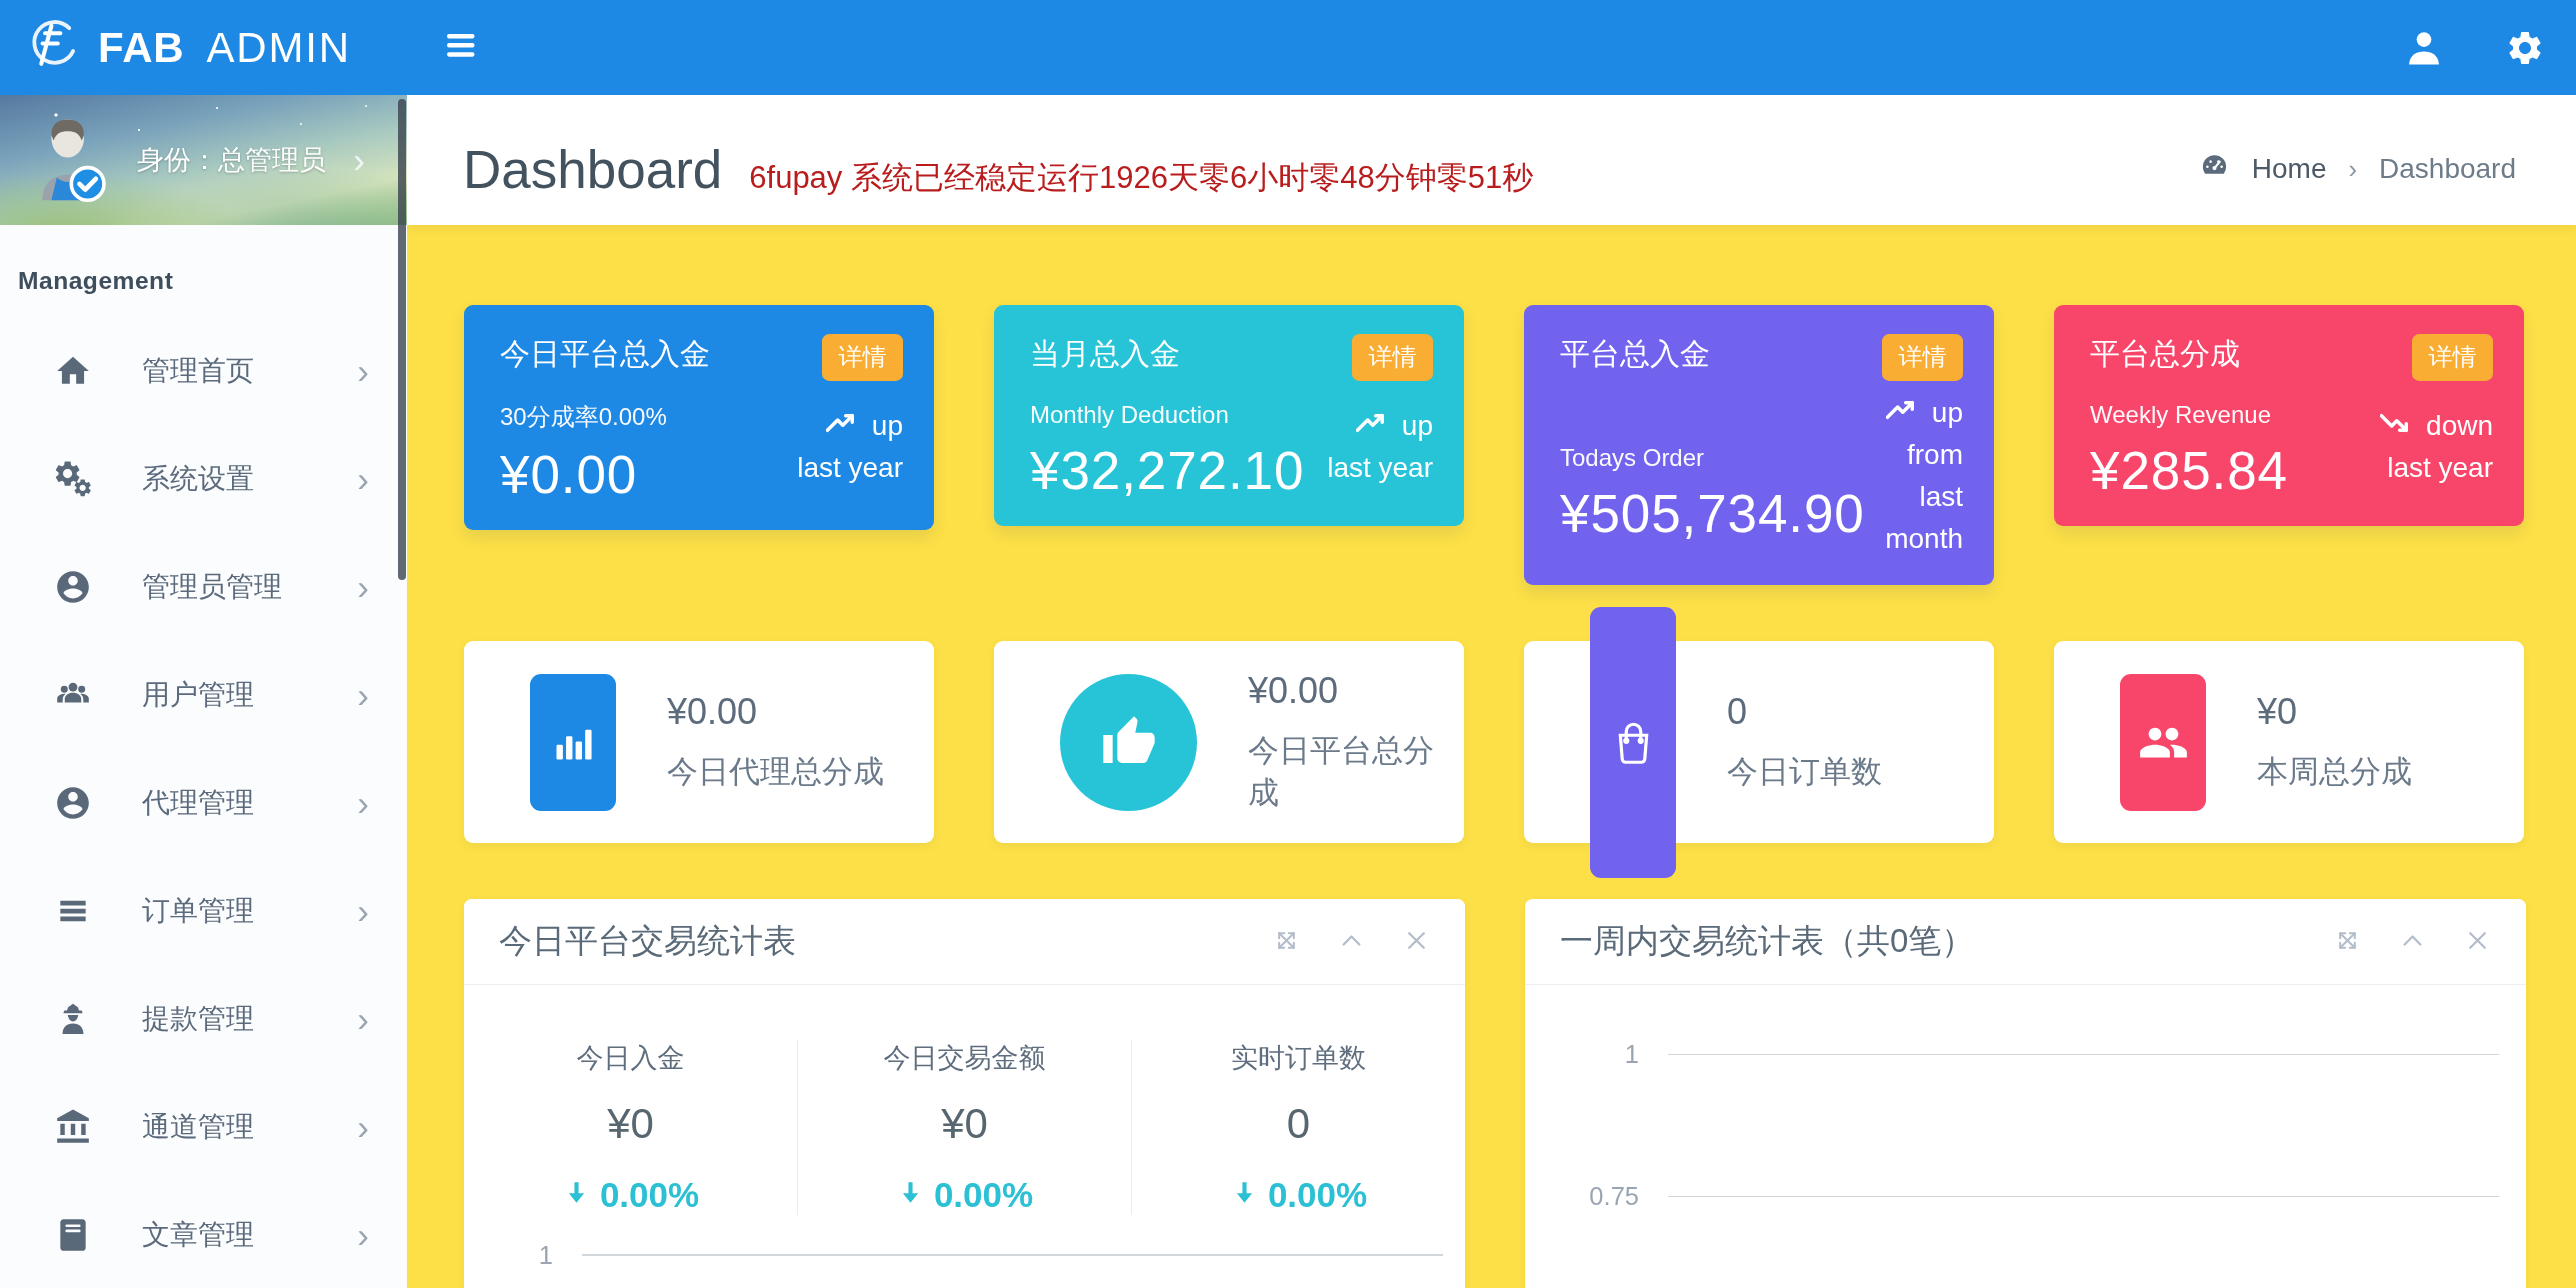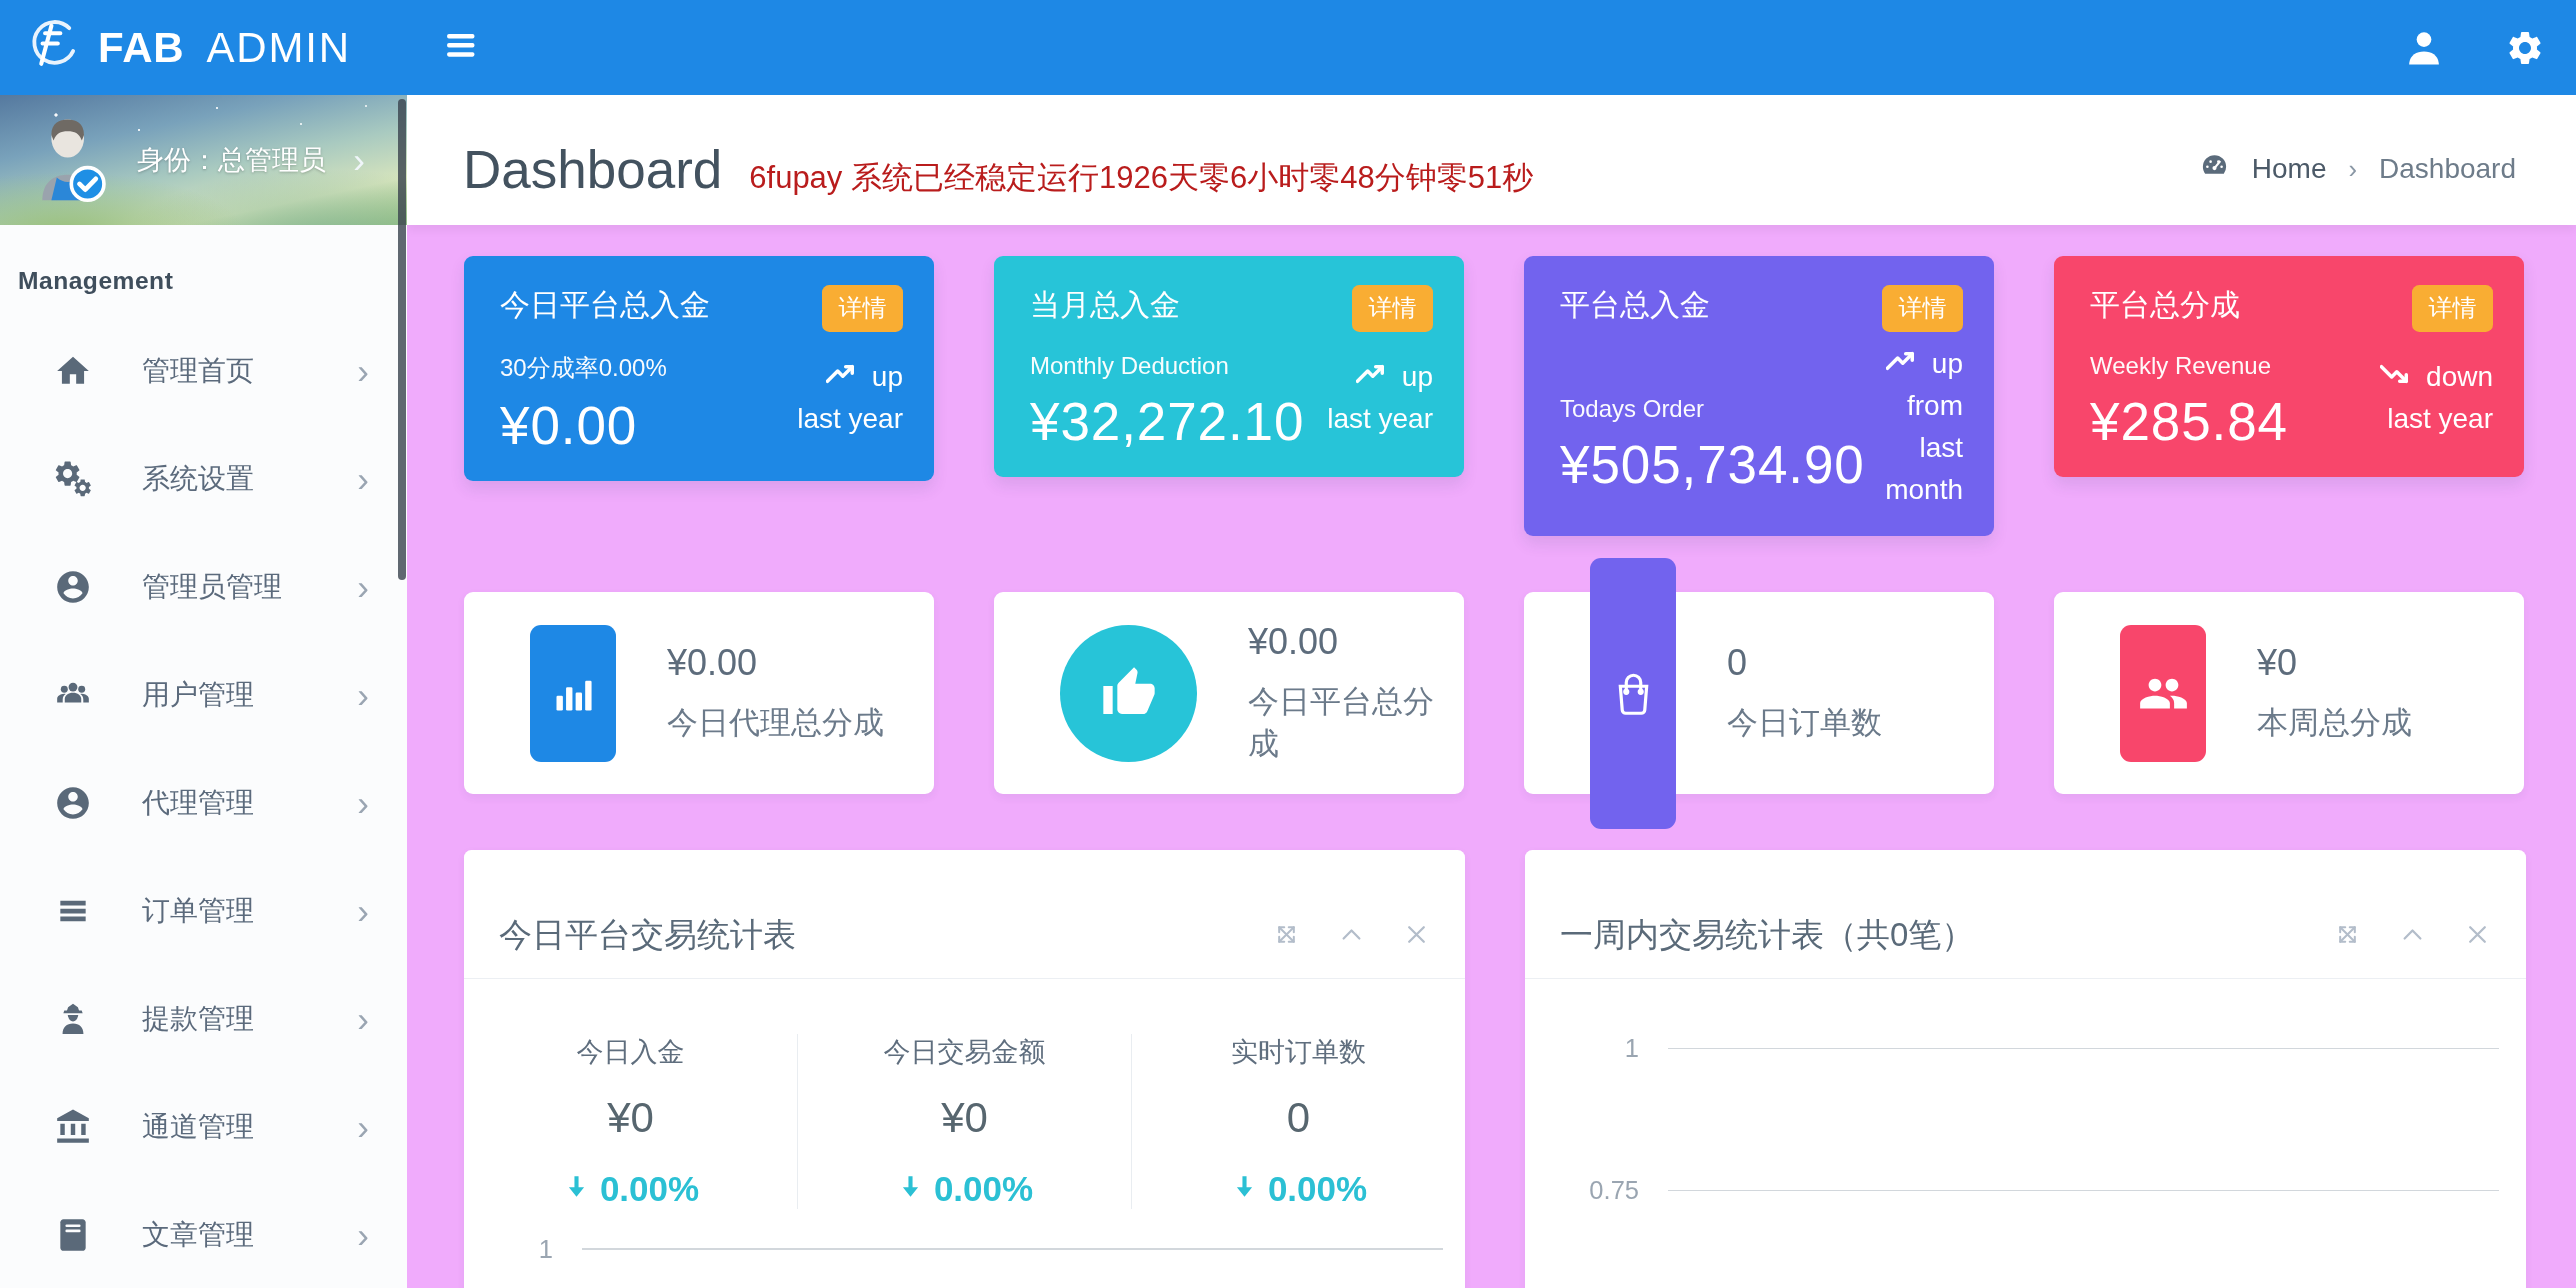--- a/index.html
+++ b/index.html
@@ -45,22 +45,22 @@
     display:flex; align-items:center; padding:18px 60px 0 56px; box-shadow:0 5.5px 9px rgba(0,0,0,.05); z-index:10; }
   .ph-left { display:flex; align-items:baseline; gap:27px; }
   .ph-title { font-size:53px; color:#43525f; font-weight:400; }
   .ph-subtitle { font-size:31px; color:#b91c1c; }
   .breadcrumb { margin-left:auto; display:flex; align-items:center; gap:22px; font-size:28px; }
   .bc-home { color:#4c5a68; cursor:pointer; }
   .bc-sep { color:#8a97a5; font-size:25.5px; }
   .bc-current { color:#6e7c8a; }
 
   
-  .content { position:absolute; left:407px; top:225px; width:2169px; height:1063px; background:#f0abfc;
-    padding:31px 50px 0 57px; overflow:hidden; }
+  .content { position:absolute; left:407px; top:225px; width:2169px; height:1063px; background:#fde047;
+    padding:80px 50px 0 57px; overflow:hidden; }
 
   .stat-row { display:flex; gap:60px; align-items:flex-start; }
   .stat-card { width:470px; min-height:213px; border-radius:9px; color:#fff; padding:29px 31px 25.5px 36px;
     display:flex; box-shadow:0 7.3px 14.6px rgba(30,60,90,.10); }
   .c-blue   { background:#1e88e5; }
   .c-teal   { background:#27c4d8; }
   .c-purple { background:#7263ee; min-height:271px; }
   .c-pink   { background:#f8466b; }
   .sc-left { flex:1; display:flex; flex-direction:column; }
   .sc-title { font-size:30px; }
@@ -81,21 +81,21 @@
   .shape-rect { width:86px; height:137px; border-radius:11px; }
   .shape-circle { width:137px; height:137px; border-radius:50%; }
   .ic-shape svg { width:51px; height:51px; }
   .shape-circle svg { width:56px; height:56px; }
   .ic-text { margin-left:51px; }
   .ic-value { font-size:36px; color:#5d6c7c; }
   .ic-label { font-size:31px; color:#6b7a8a; margin-top:18px; }
 
   .panels-row { display:flex; gap:60px; margin-top:56px; }
   .panel { flex:1; background:#fff; border-radius:7.3px; height:510px; box-shadow:0 3.6px 9px rgba(40,60,80,.06); }
-  .panel-head { height:86px; border-bottom:1.8px solid #eceff3; display:flex; align-items:center; padding:0 35px;margin-top:43px; }
+  .panel-head { height:86px; border-bottom:1.8px solid #eceff3; display:flex; align-items:center; padding:0 35px; }
   .panel-title { font-size:33px; color:#5a6a79; }
   .panel-controls { margin-left:auto; display:flex; gap:38px; color:#b3bdca; }
   .panel-controls svg { width:27px; height:27px; cursor:pointer; }
 
   .pstats { display:flex; margin-top:55px; }
   .pstat { flex:1; display:flex; flex-direction:column; align-items:center; }
   .pstat.mid { border-left:1.8px solid #e9edf1; border-right:1.8px solid #e9edf1; }
   .ps-label { font-size:27px; color:#5f6e7e; }
   .ps-value { font-size:42px; color:#57666f; margin-top:24px; }
   .ps-percent { margin-top:27px; display:flex; align-items:center; gap:9px; color:#2bc0d4;

